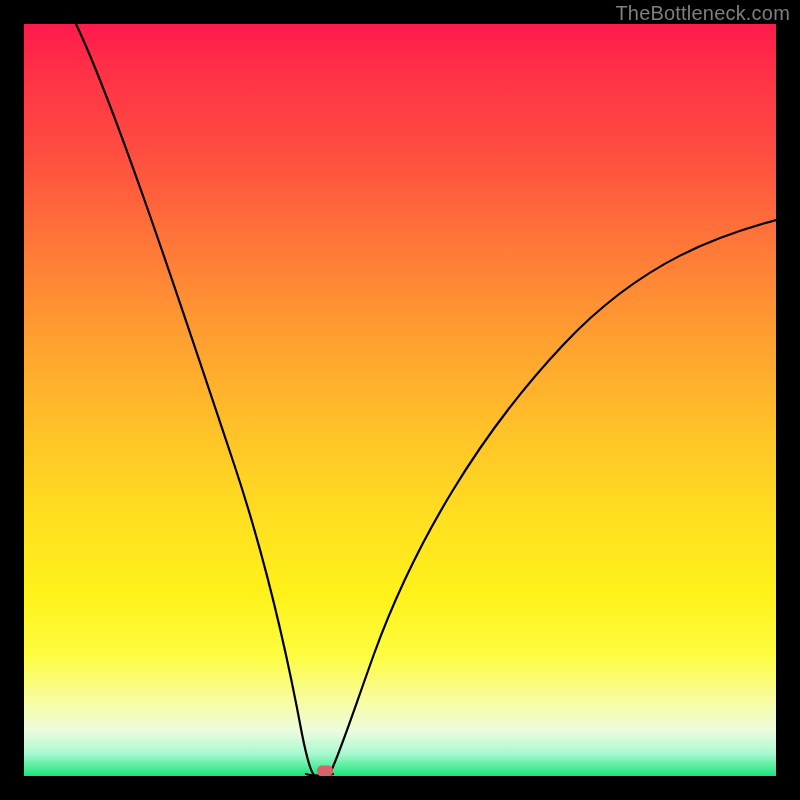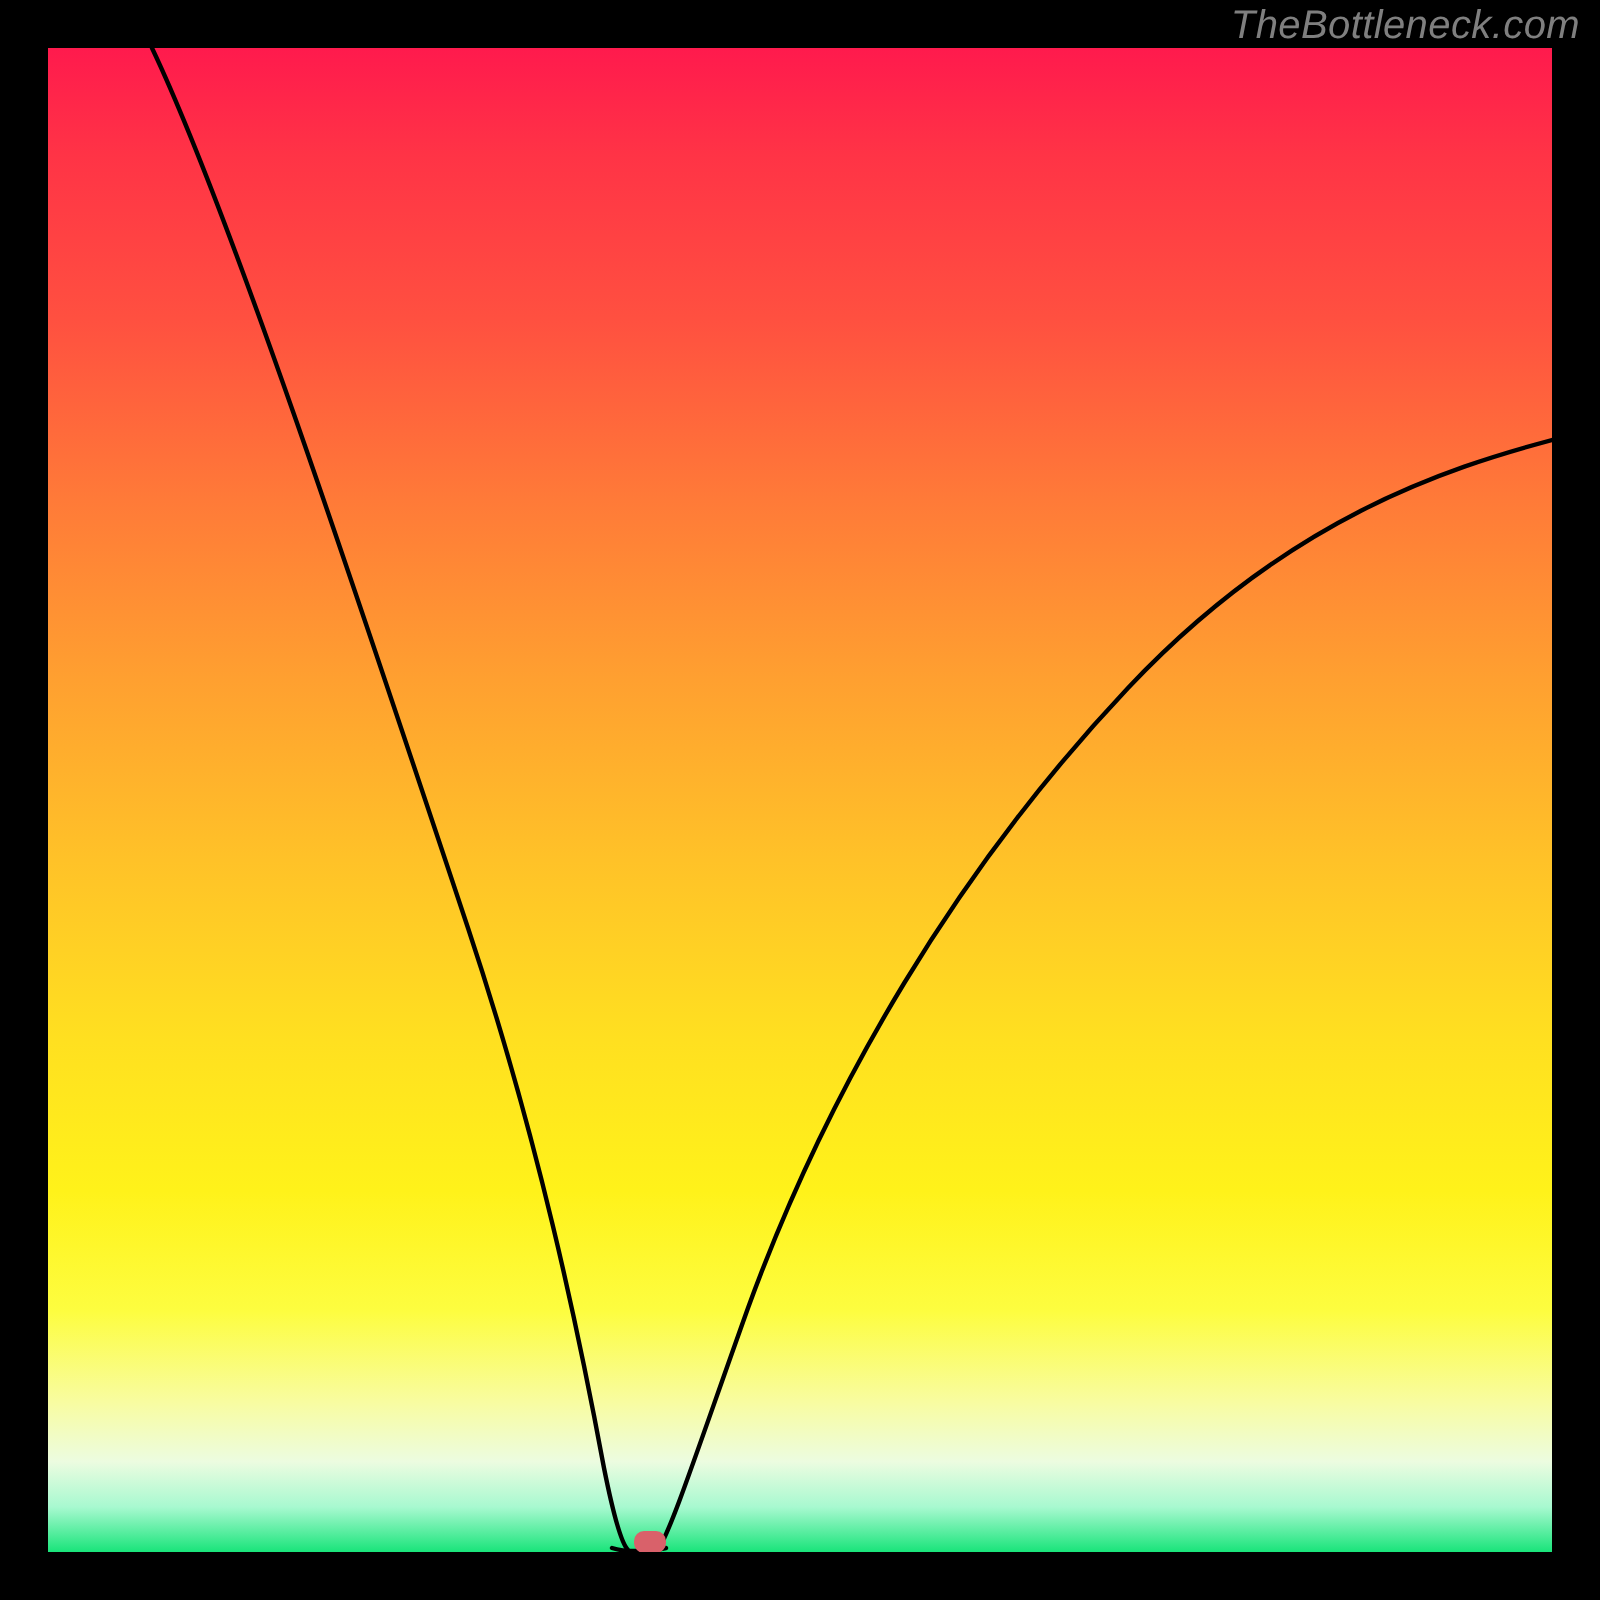--- a/index.html
+++ b/index.html
@@ -10,21 +10,20 @@
     overflow: hidden;
     background: #000;
     font-family: Arial, Helvetica, sans-serif;
   }
   .frame {
     position: absolute;
     top: 0; left: 0;
     width: 800px;
     height: 800px;
     background: #000;
-    font-style: italic;
   }
   .plot-area {
     position: absolute;
     top: 24px;
     left: 24px;
     width: 752px;
     height: 752px;
     overflow: hidden;
   }
   .gradient {

